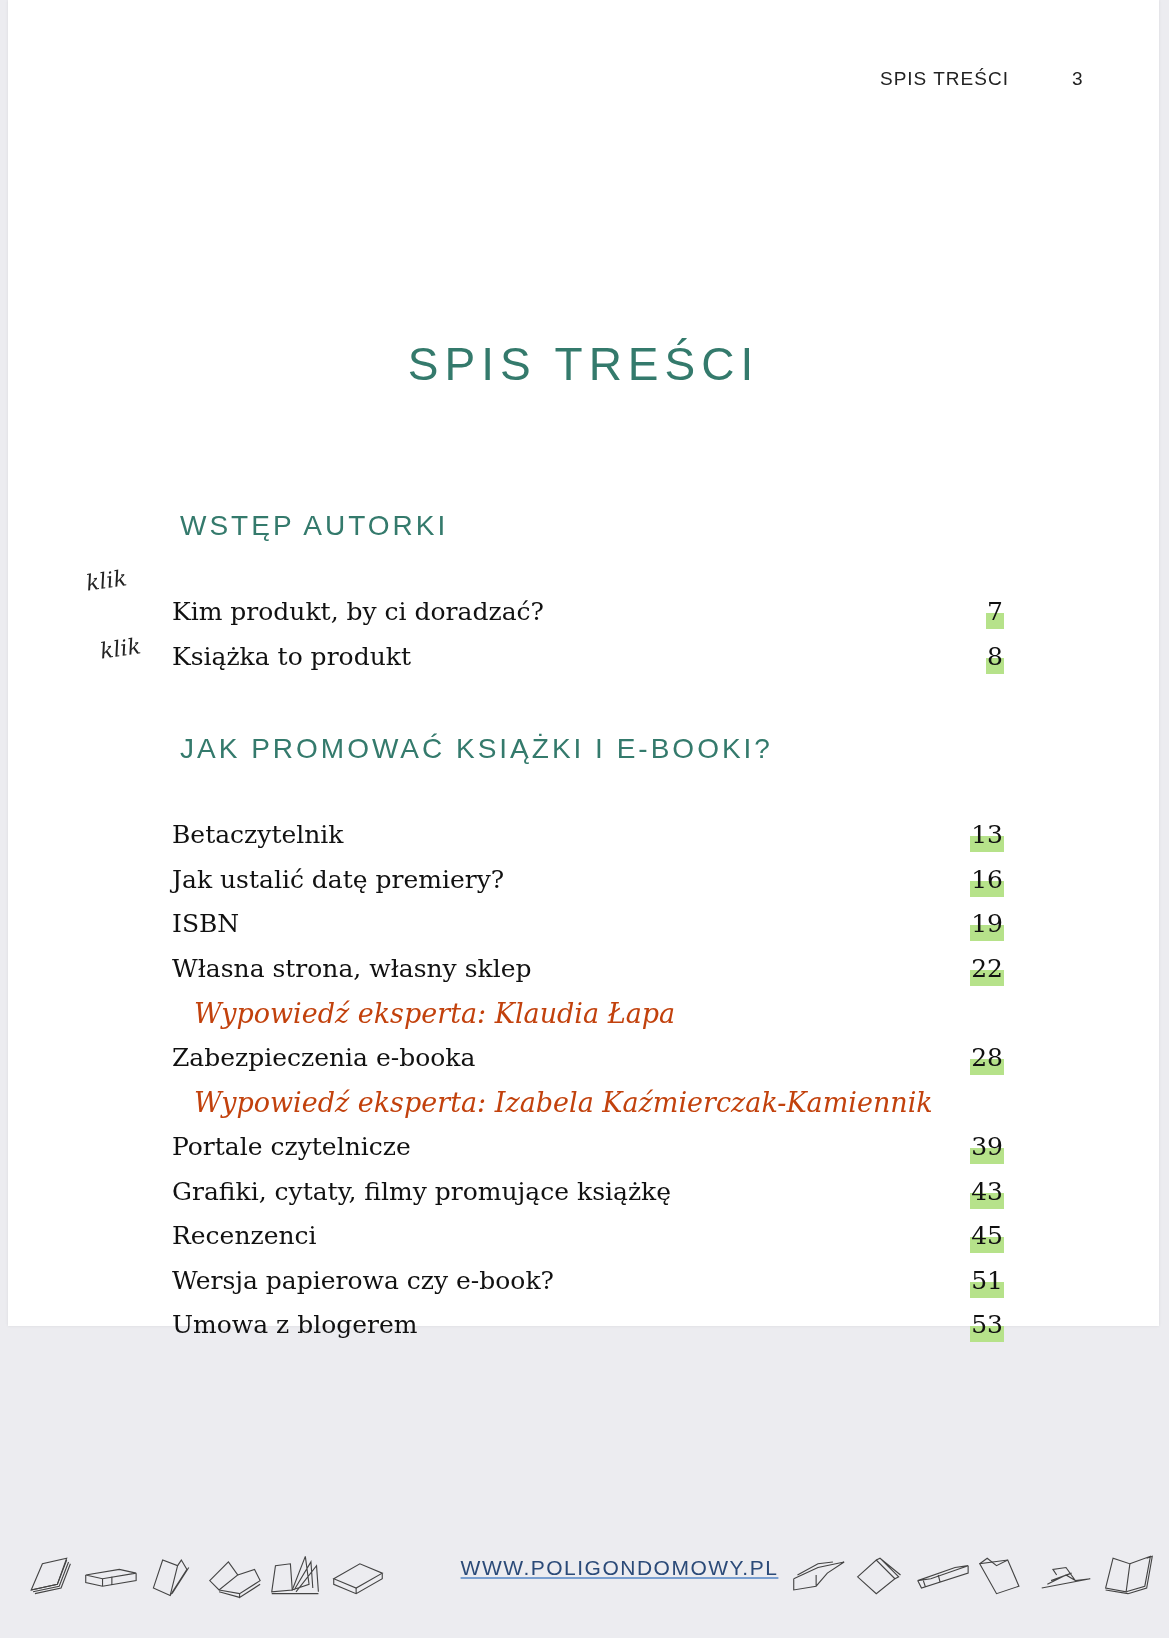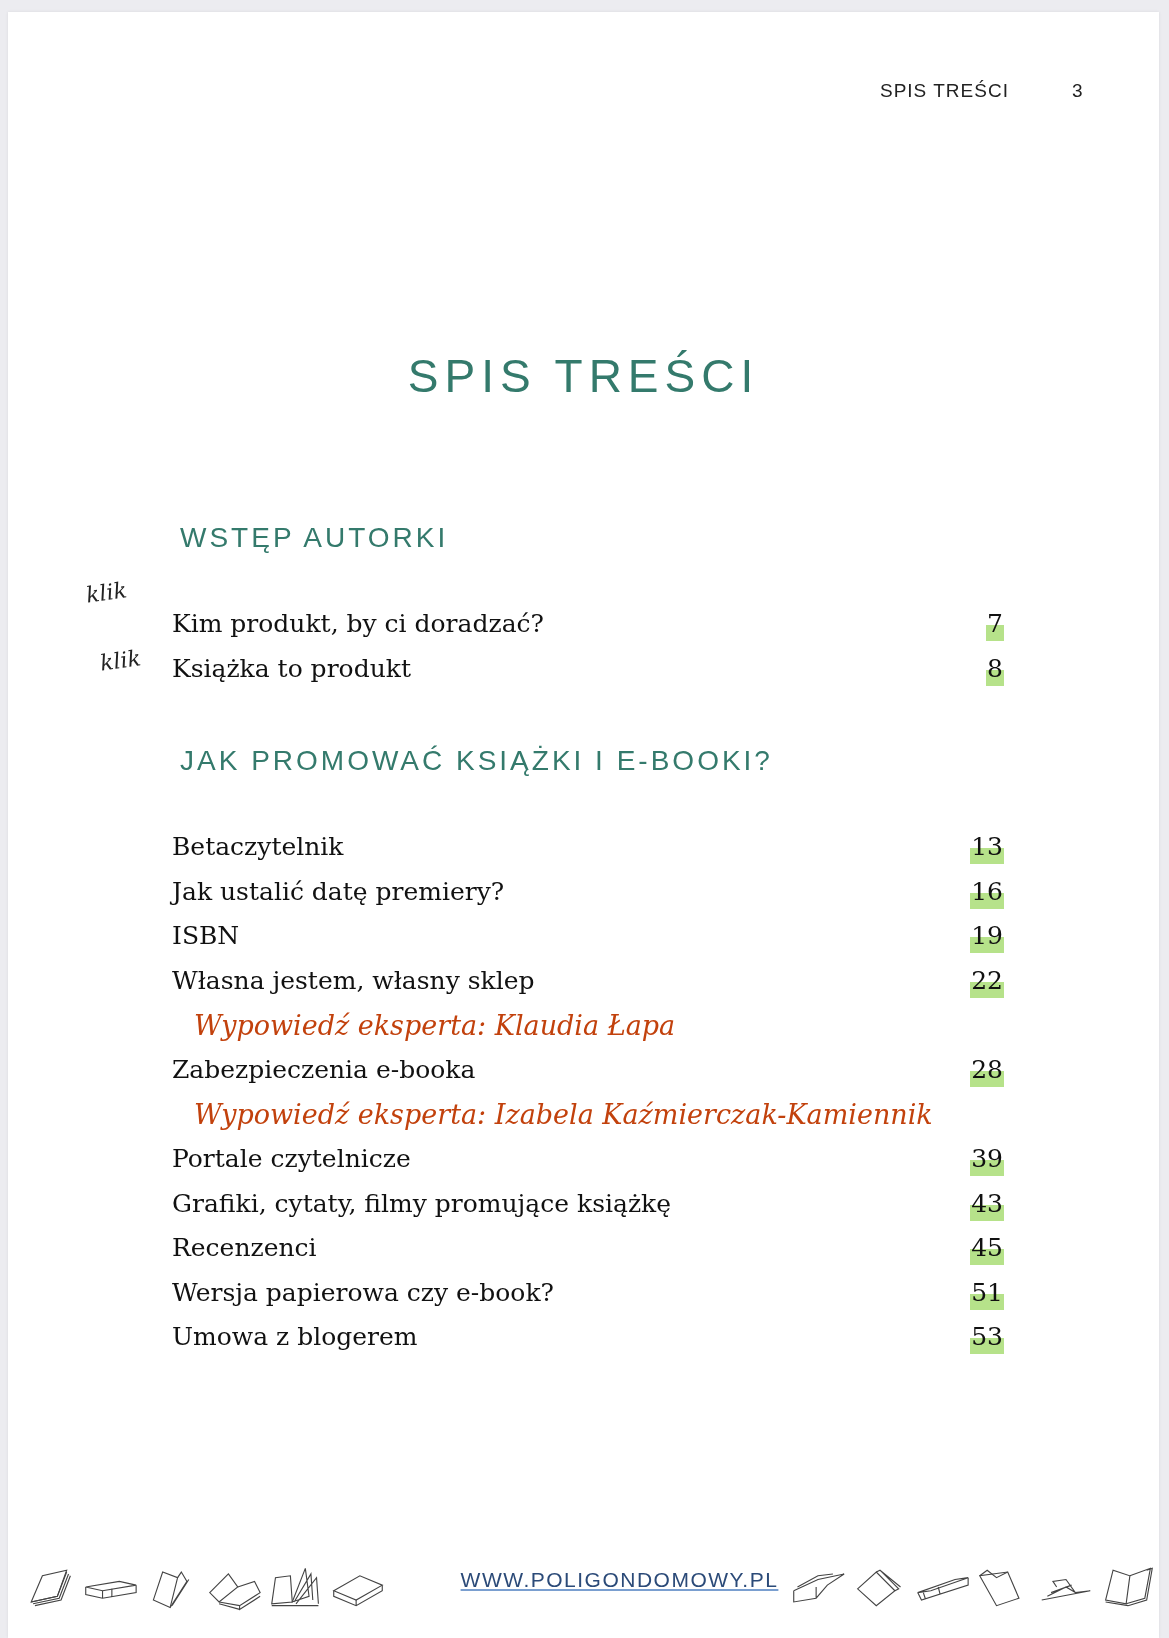--- a/index.html
+++ b/index.html
@@ -3,21 +3,21 @@
 <meta charset="utf-8">
 <style>
   html, body { margin: 0; padding: 0; }
   body {
     width: 1169px; height: 1638px;
     background: #ececf0;
     position: relative; overflow: hidden;
     font-family: "DejaVu Serif", serif;
   }
   .page {
-    position: absolute; left: 8px; top: 12px; width: 1151px; height: 1626px;
+    position: absolute; left: 8px; top: 0; width: 1151px; height: 1326px;
     background: #ffffff;
     box-shadow: 0 0 3px rgba(0,0,0,0.08);
   }
   .running-head {
     position: absolute; top: 68px; left: 0; width: 100%;
     font-family: "Liberation Sans", sans-serif;
     font-size: 19px; letter-spacing: 1px; color: #222;
   }
   .running-head .rh-title { position: absolute; left: 872px; }
   .running-head .rh-page { position: absolute; left: 1064px; }
@@ -101,21 +101,21 @@
   </div>
   <div class="toc-row" style="top:860px">
     <span class="label">Jak ustalić datę premiery?</span>
     <span class="pnum">16</span>
   </div>
   <div class="toc-row" style="top:904px">
     <span class="label">ISBN</span>
     <span class="pnum">19</span>
   </div>
   <div class="toc-row" style="top:949px">
-    <span class="label">Własna jestem, własny sklep</span>
+    <span class="label">Własna strona, własny sklep</span>
     <span class="pnum">22</span>
   </div>
   <div class="toc-sub" style="top:996px">Wypowiedź eksperta: Klaudia Łapa</div>
   <div class="toc-row" style="top:1038px">
     <span class="label">Zabezpieczenia e-booka</span>
     <span class="pnum">28</span>
   </div>
   <div class="toc-sub" style="top:1085px">Wypowiedź eksperta: Izabela Kaźmierczak-Kamiennik</div>
   <div class="toc-row" style="top:1127px">
     <span class="label">Portale czytelnicze</span>

